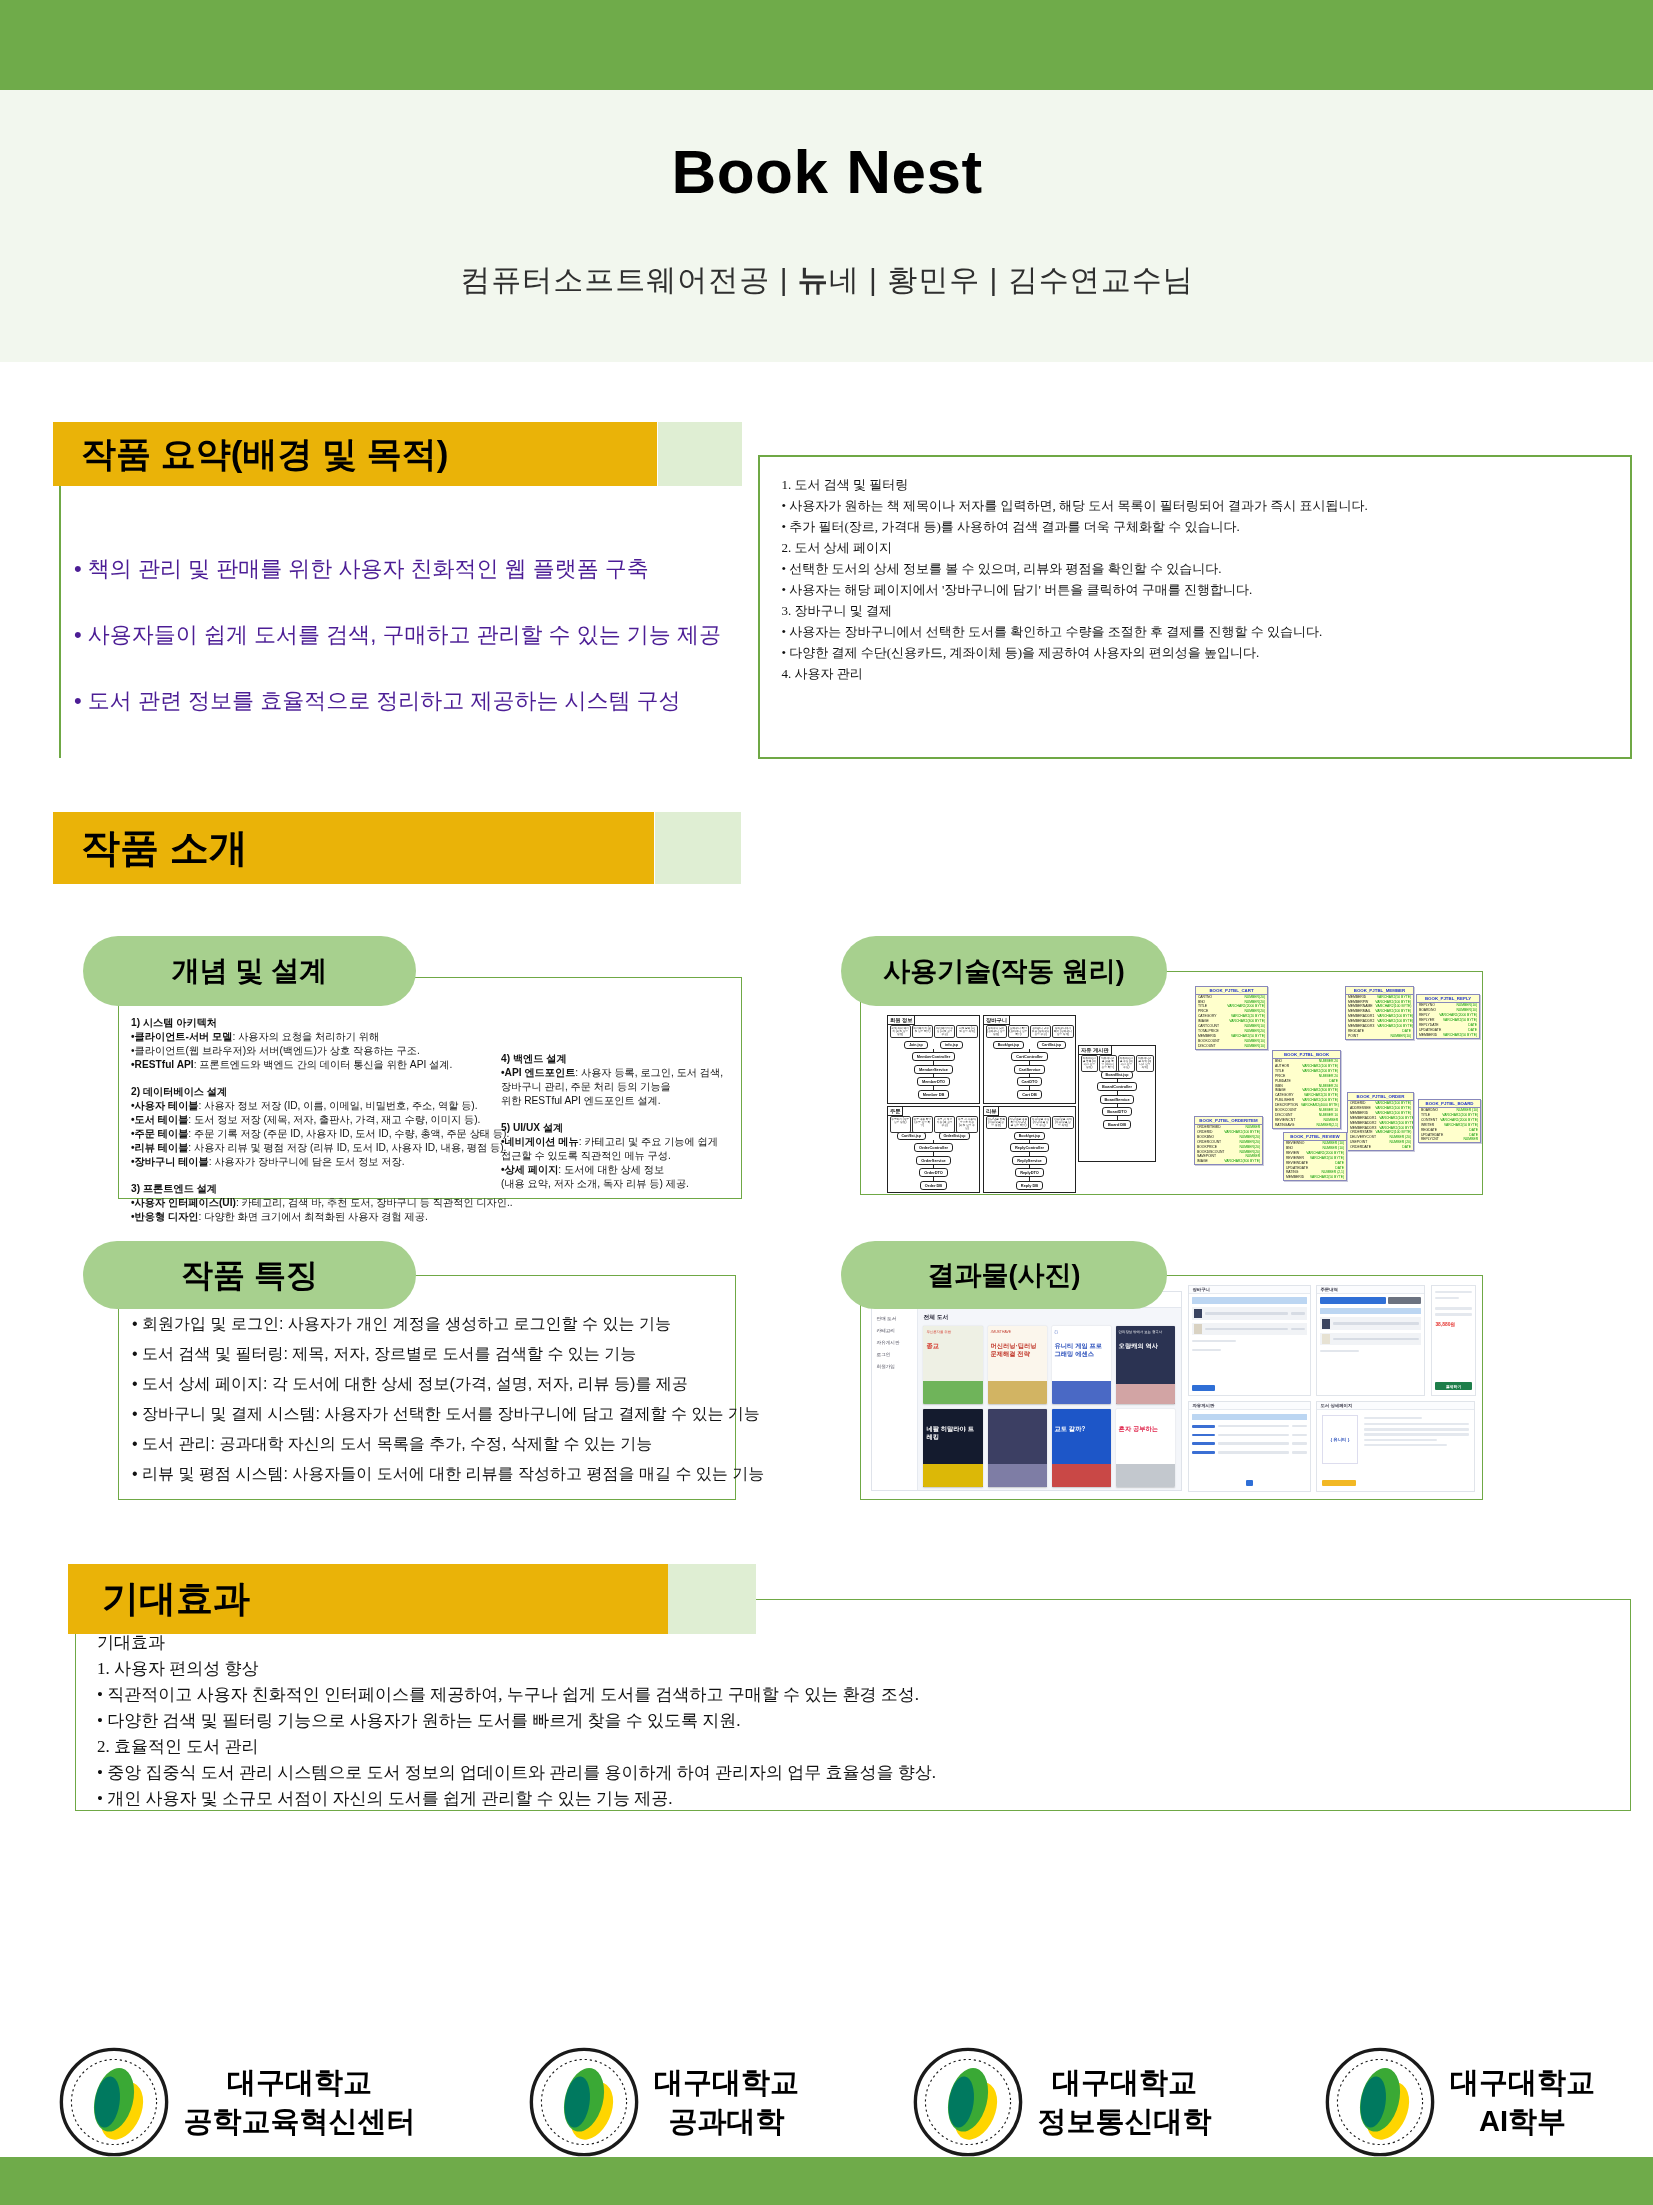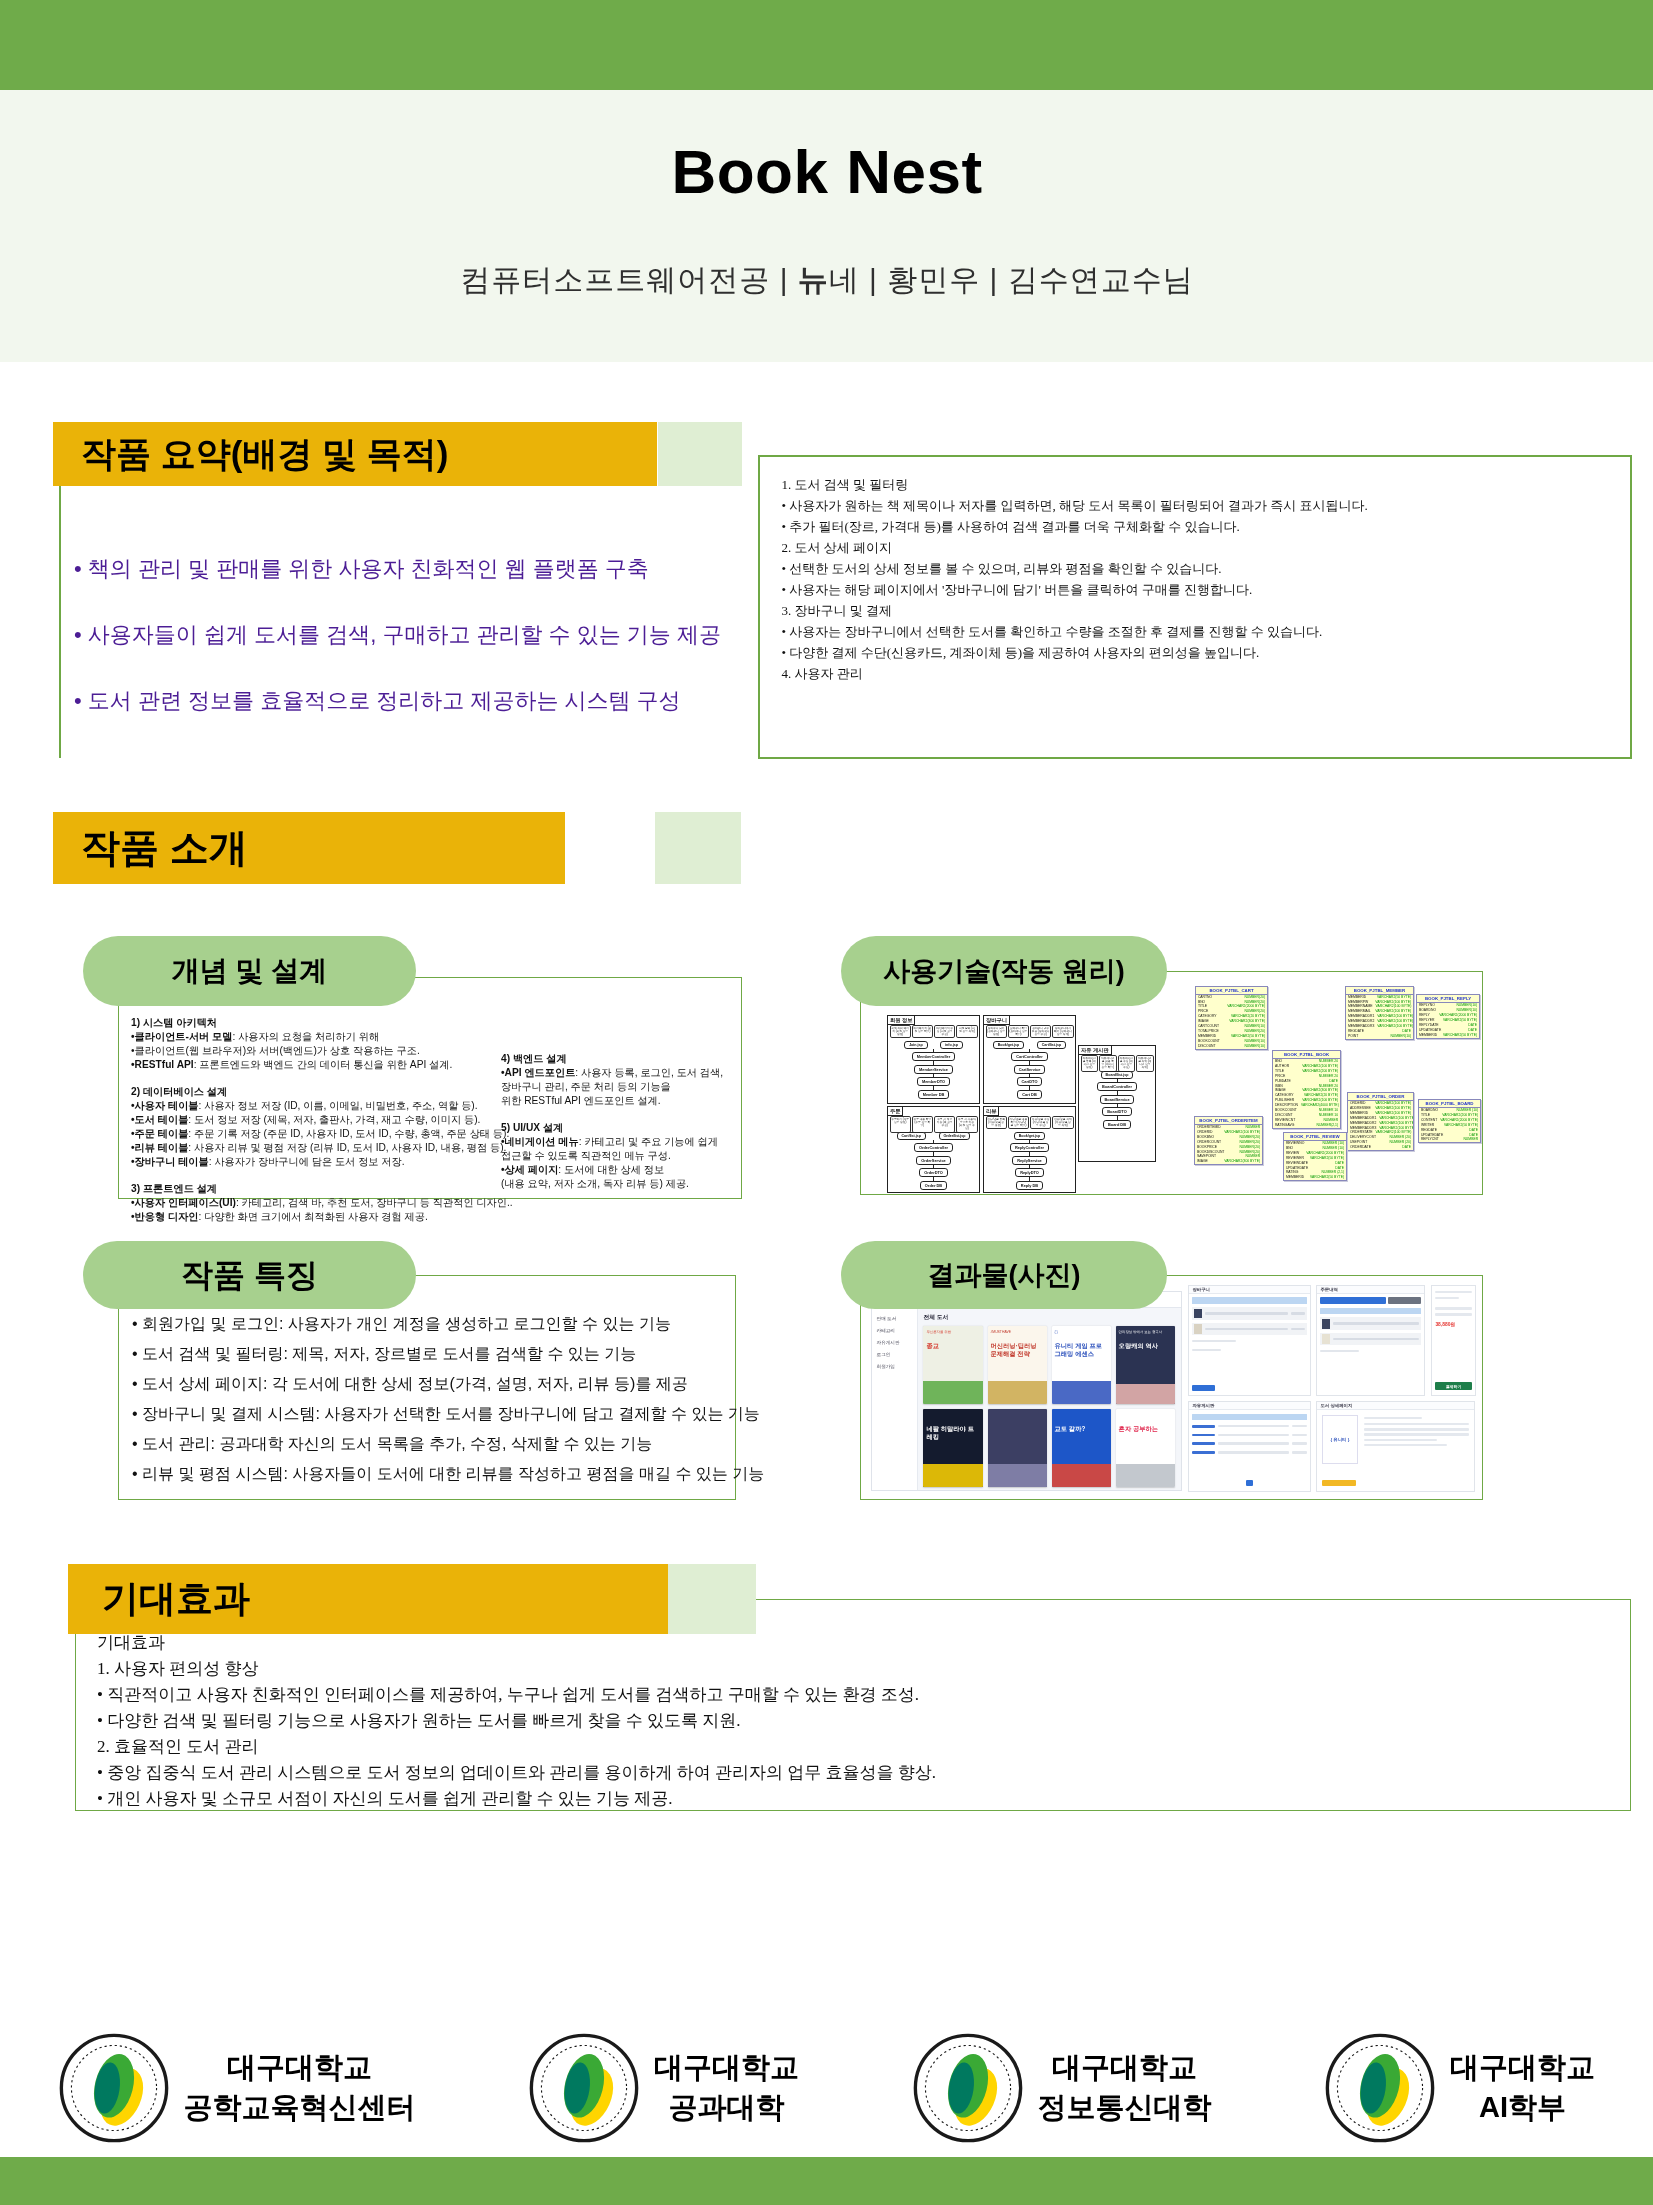--- a/index.html
+++ b/index.html
@@ -79,21 +79,21 @@
   .btn-dark{background:#6b7280;height:6.3px;border-radius:1px;}
   .btn-green{background:#1e7e4a;color:#fff;font-size:3.9px;display:flex;align-items:center;justify-content:center;
              height:7.8px;border-radius:1px;font-weight:bold;}
   .price-red{color:#e53935;font-weight:bold;font-size:4.9px;}
   .gline{height:2.4px;background:#e4e8ee;border-radius:1px;}
   
   .expect-lines{position:absolute;left:97px;top:1630px;width:1488px;font-family:"Liberation Serif","DejaVu Serif",serif;}
   .expect-lines .ln{font-size:17px;line-height:26px;color:#111;white-space:nowrap;}
   
   .footer{position:absolute;left:58px;top:2017px;width:1537px;height:141px;display:flex;
-          justify-content:space-between;align-items:center;gap:41px;}
+          justify-content:space-between;align-items:flex-end;gap:41px;}
   .logo-group{display:flex;align-items:center;gap:13.6px;}
   .seal{width:112px;height:112px;}
   .logo-label{font-size:29px;font-weight:bold;color:#000;text-align:center;line-height:1.35;white-space:nowrap;}
   .bottombar{position:absolute;left:0;top:2157px;width:1654px;height:48px;background:#6fab4a;}
 </style>
 </head>
 <body>
 
 <div class="poster">
 
@@ -124,21 +124,21 @@
         <div class="ln ">2. 도서 상세 페이지</div>
         <div class="ln b">선택한 도서의 상세 정보를 볼 수 있으며, 리뷰와 평점을 확인할 수 있습니다.</div>
         <div class="ln b">사용자는 해당 페이지에서 '장바구니에 담기' 버튼을 클릭하여 구매를 진행합니다.</div>
         <div class="ln ">3. 장바구니 및 결제</div>
         <div class="ln b">사용자는 장바구니에서 선택한 도서를 확인하고 수량을 조절한 후 결제를 진행할 수 있습니다.</div>
         <div class="ln b">다양한 결제 수단(신용카드, 계좌이체 등)을 제공하여 사용자의 편의성을 높입니다.</div>
         <div class="ln ">4. 사용자 관리</div>
       </div>
   </div>
 
-  <div class="band" style="left:53px;top:812px;width:512px;height:72px;">
+  <div class="band" style="left:53px;top:812px;width:601px;height:72px;">
     <div class="band-title" style="font-size:39px;line-height:72px;">작품 소개</div>
   </div>
   <div class="band-tail" style="left:655px;top:812px;width:86px;height:72px;"></div>
 
   <div class="gbox" style="left:118px;top:977px;width:624px;height:222px;border-width:1.9px;">
     <div class="col-lines" id="concept-left" style="position:absolute;left:12px;top:38px;width:369px;">
         <div class="ln"><span class="lead">1) 시스템 아키텍처</span><span></span></div>
         <div class="ln"><span class="lead">•클라이언트-서버 모델</span><span>: 사용자의 요청을 처리하기 위해</span></div>
         <div class="ln"><span class="lead"></span><span>•클라이언트(웹 브라우저)와 서버(백엔드)가 상호 작용하는 구조.</span></div>
         <div class="ln"><span class="lead">•RESTful API</span><span>:  프론트엔드와 백엔드 간의 데이터 통신을 위한 API 설계.</span></div>

